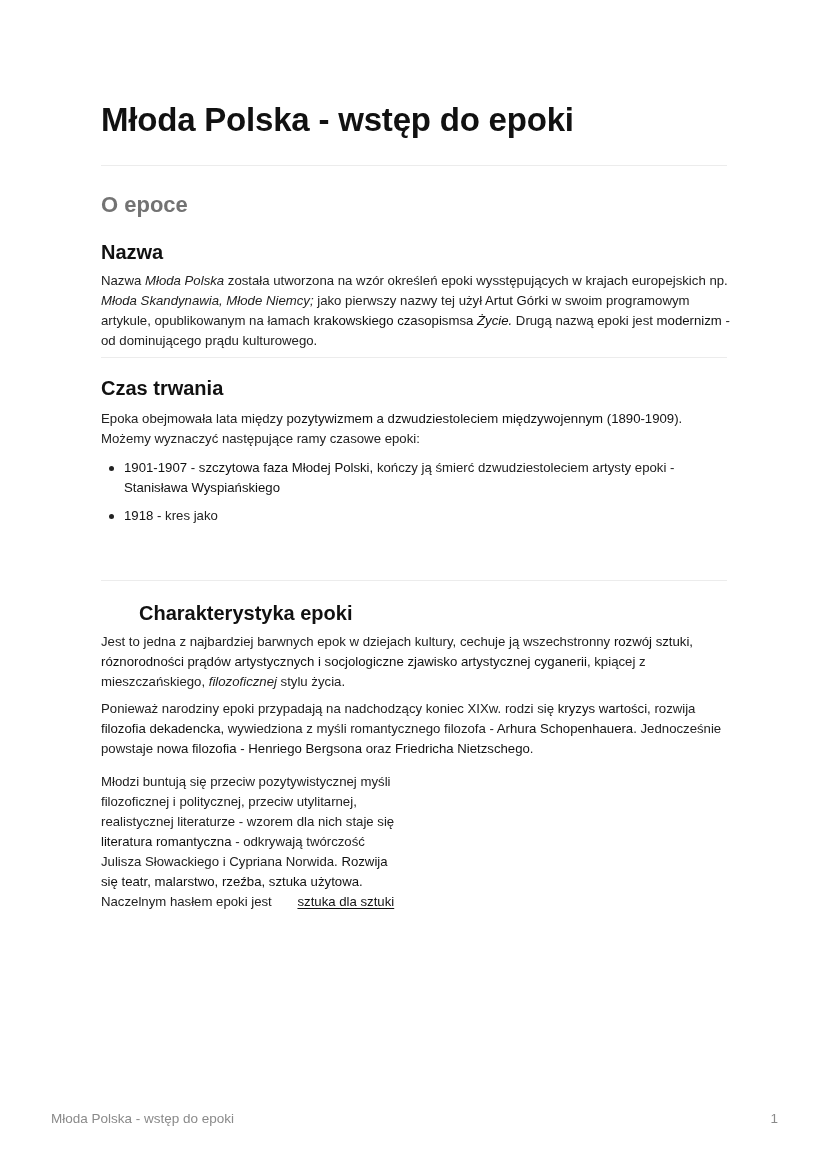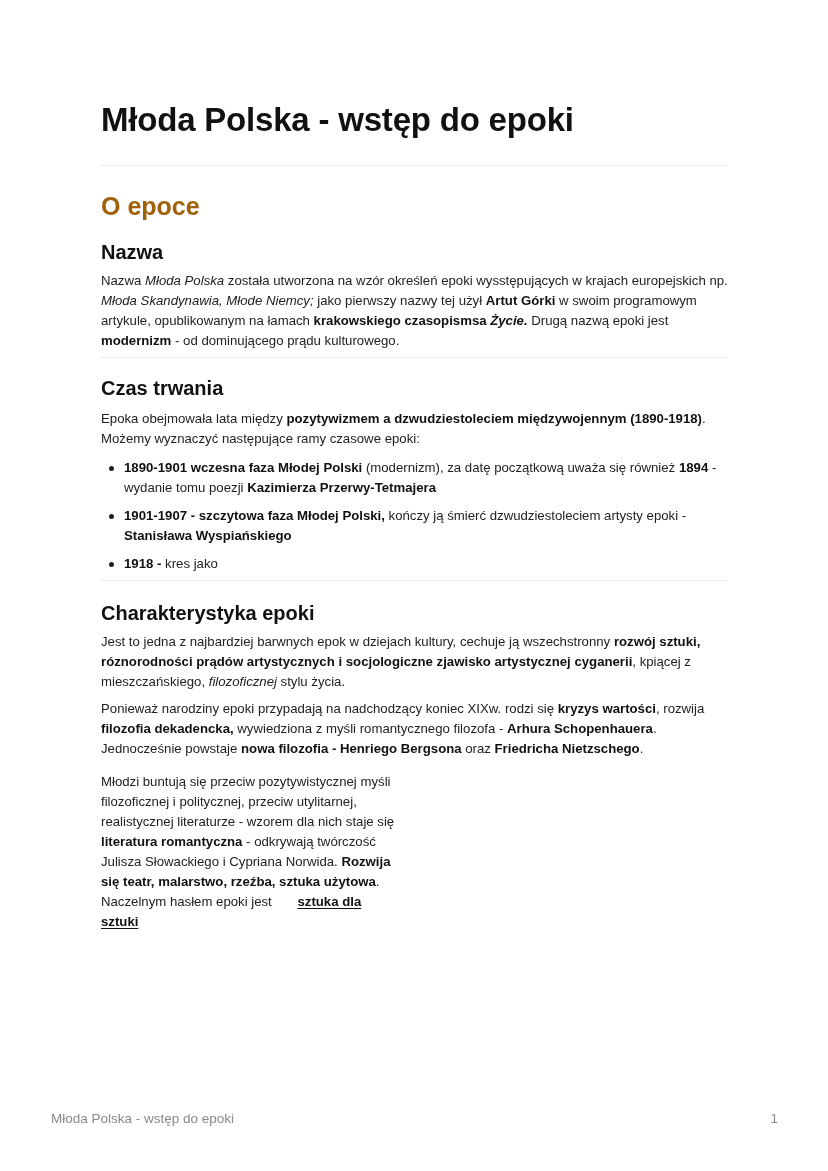--- a/index.html
+++ b/index.html
@@ -36,23 +36,23 @@
       position: absolute;
       left: 0;
       width: 626px;
       height: 1px;
       background: #ececec;
     }
     h2 {
       position: absolute;
       left: 0;
       margin: 0;
-      font-size: 25px;
+      font-size: 22px;
       font-weight: bold;
-      color: #a16207;
+      color: #737373;
     }
     h3 {
       position: absolute;
       left: 0;
       margin: 0;
       font-size: 20px;
       font-weight: bold;
       color: #111;
       white-space: nowrap;
     }
@@ -61,21 +61,21 @@
       left: 0;
       margin: 0;
       font-size: 13.2px;
       line-height: 20px;
       color: #222;
       width: 630px;
     }
     .para.narrow {
       width: 300px;
     }
-    b { font-weight: bold; color: #111; }
+    b { font-weight: normal; color: #111; }
     i { font-style: italic; }
     .u { text-decoration: underline; text-underline-offset: 2px; margin-left: 22px; }
     ul.bullets {
       position: absolute;
       left: 0;
       top: 0;
       margin: 0;
       padding: 0;
       list-style: none;
       font-size: 13.2px;
@@ -122,42 +122,38 @@
   <div class="rule" style="top:165px;"></div>
 
   <h2 style="top:192px;">O epoce</h2>
 
   <h3 style="top:241px;">Nazwa</h3>
   <p class="para" style="top:271px;"><span>Nazwa </span><i>Młoda Polska</i><span> została utworzona na wzór określeń epoki wysstępujących w krajach europejskich np. </span><i>Młoda Skandynawia, Młode Niemcy;</i><span> jako pierwszy nazwy tej użył </span><b>Artut Górki</b><span> w swoim programowym artykule, opublikowanym na łamach </span><b>krakowskiego czasopismsa </b><b><i>Życie.</i></b><span> Drugą nazwą epoki jest </span><b>modernizm</b><span> - od dominującego prądu kulturowego.</span></p>
 
   <div class="rule" style="top:357px;"></div>
 
   <h3 style="top:377px;">Czas trwania</h3>
-  <p class="para" style="top:409px;"><span>Epoka obejmowała lata między </span><b>pozytywizmem a dzwudziestoleciem międzywojennym (1890-1918)</b><span>. Możemy wyznaczyć następujące ramy czasowe epoki:</span></p>
+  <p class="para" style="top:409px;"><span>Epoka obejmowała lata między </span><b>pozytywizmem a dzwudziestoleciem międzywojennym (1890-1909)</b><span>. Możemy wyznaczyć następujące ramy czasowe epoki:</span></p>
 
   <div style="position:absolute; left:0; top:458px;">
     <ul class="bullets">
-      <li>
-        <span class="dot"></span>
-        <b>1890-1901 wczesna faza Młodej Polski</b><span> (modernizm), za datę początkową uważa się również </span><b>1894</b><span> - wydanie tomu poezji </span><b>Kazimierza Przerwy-Tetmajera</b>
-      </li>
       <li>
         <span class="dot"></span>
         <b>1901-1907 - szczytowa faza Młodej Polski,</b><span> kończy ją śmierć dzwudziestoleciem artysty epoki - </span><b>Stanisława Wyspiańskiego</b>
       </li>
       <li>
         <span class="dot"></span>
         <b>1918 -</b><span> kres jako</span>
       </li>
     </ul>
   </div>
 
   <div class="rule" style="top:580px;"></div>
 
-  <h3 style="top:602px;">Charakterystyka epoki</h3>
+  <h3 style="top:602px;margin-left:38px;">Charakterystyka epoki</h3>
   <p class="para" style="top:632px;"><span>Jest to jedna z najbardziej barwnych epok w dziejach kultury, cechuje ją wszechstronny </span><b>rozwój sztuki, róznorodności prądów artystycznych i socjologiczne zjawisko artystycznej cyganerii</b><span>, kpiącej z mieszczańskiego, </span><i>filozoficznej</i><span> stylu życia.</span></p>
 
   <p class="para" style="top:699px;"><span>Ponieważ narodziny epoki przypadają na nadchodzący koniec XIXw. rodzi się </span><b>kryzys wartości</b><span>, rozwija </span><b>filozofia dekadencka,</b><span> wywiedziona z myśli romantycznego filozofa - </span><b>Arhura Schopenhauera</b><span>. Jednocześnie powstaje </span><b>nowa filozofia - Henriego Bergsona</b><span> oraz </span><b>Friedricha Nietzschego</b><span>.</span></p>
 
   <p class="para narrow" style="top:772px;"><span>Młodzi buntują się przeciw pozytywistycznej myśli filozoficznej i politycznej, przeciw utylitarnej, realistycznej literaturze - wzorem dla nich staje się </span><b>literatura romantyczna</b><span> - odkrywają twórczość Julisza Słowackiego i Cypriana Norwida. </span><b>Rozwija się teatr, malarstwo, rzeźba, sztuka użytowa</b><span>. Naczelnym hasłem epoki jest </span><b class="u">sztuka dla sztuki</b></p>
 
 </div>
 
 <div class="footer-title">Młoda Polska - wstęp do epoki</div>
 <div class="footer-page">1</div>

